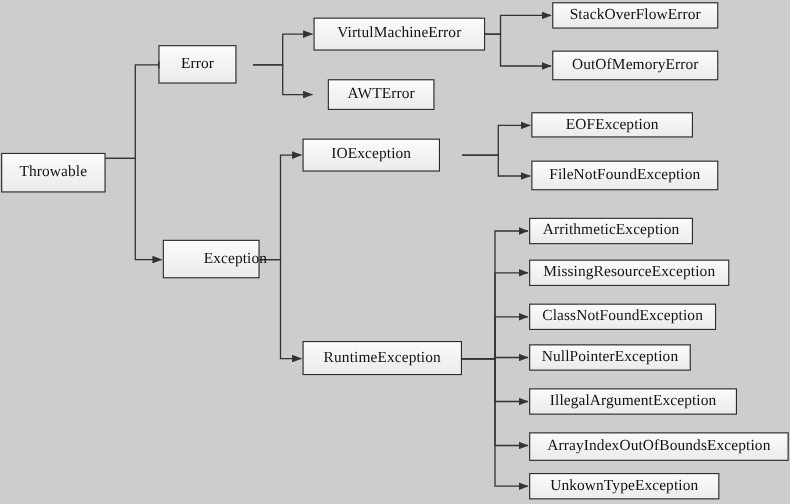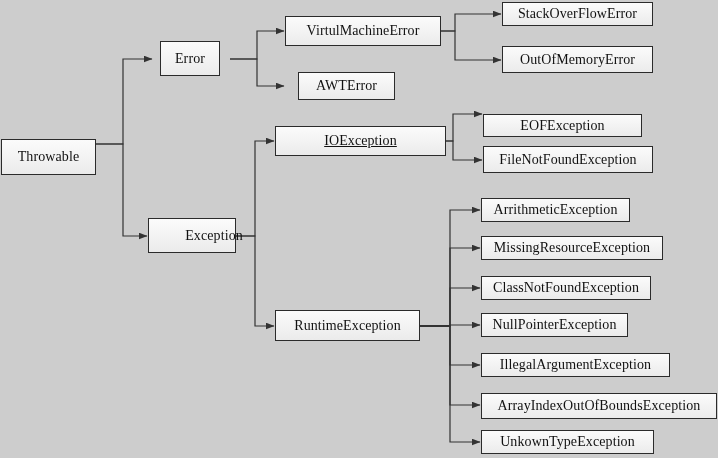--- a/index.html
+++ b/index.html
@@ -71,45 +71,45 @@
         <path d="M 420 326 H 450 V 325 H 480" fill="none" stroke="#333333" stroke-width="1.2" marker-end="url(#arrowhead)"></path>
         <path d="M 420 326 H 450 V 365 H 480" fill="none" stroke="#333333" stroke-width="1.2" marker-end="url(#arrowhead)"></path>
         <path d="M 420 326 H 450 V 405 H 480" fill="none" stroke="#333333" stroke-width="1.2" marker-end="url(#arrowhead)"></path>
         <path d="M 420 326 H 450 V 442 H 480" fill="none" stroke="#333333" stroke-width="1.2" marker-end="url(#arrowhead)"></path>
       </g>
   </svg>
   <div id="nodes-layer">
       <div class="node" style="left: 1px; top: 126px; width: 95px; height: 36px; border-color: rgb(43, 43, 43); background: linear-gradient(rgb(251, 251, 251) 0%, rgb(235, 235, 235) 100%); margin-top: 13px;">
         <span class="node-label">Throwable</span>
       </div>
-      <div class="node" style="left: 160px; top: 41px; width: 60px; height: 35px; border-color: rgb(43, 43, 43); background: linear-gradient(rgb(251, 251, 251) 0%, rgb(235, 235, 235) 100%);">
+      <div class="node" style="left: 144px; top: 41px; width: 71px; height: 35px; border-color: rgb(43, 43, 43); background: linear-gradient(rgb(251, 251, 251) 0%, rgb(235, 235, 235) 100%);">
         <span class="node-label">Error</span>
       </div>
       <div class="node" style="left: 148px; top: 218px; width: 88px; height: 35px; border-color: rgb(43, 43, 43); background: linear-gradient(rgb(251, 251, 251) 0%, rgb(235, 235, 235) 100%); padding-left: 44px;">
         <span class="node-label">Exception</span>
       </div>
       <div class="node" style="left: 285px; top: 16px; width: 156px; height: 30px; border-color: rgb(43, 43, 43); background: linear-gradient(rgb(251, 251, 251) 0%, rgb(235, 235, 235) 100%);">
         <span class="node-label">VirtulMachineError</span>
       </div>
       <div class="node" style="left: 298px; top: 72px; width: 97px; height: 28px; border-color: rgb(43, 43, 43); background: linear-gradient(rgb(251, 251, 251) 0%, rgb(235, 235, 235) 100%);">
         <span class="node-label">AWTError</span>
       </div>
-      <div class="node" style="left: 275px; top: 126px; width: 171px; height: 30px; border-color: rgb(43, 43, 43); background: linear-gradient(rgb(251, 251, 251) 0%, rgb(235, 235, 235) 100%); text-decoration: underline;">
+      <div class="node" style="left: 275px; top: 126px; width: 125px; height: 30px; border-color: rgb(43, 43, 43); background: linear-gradient(rgb(251, 251, 251) 0%, rgb(235, 235, 235) 100%);">
         <span class="node-label">IOException</span>
       </div>
       <div class="node" style="left: 275px; top: 310px; width: 145px; height: 31px; border-color: rgb(43, 43, 43); background: linear-gradient(rgb(251, 251, 251) 0%, rgb(235, 235, 235) 100%);">
         <span class="node-label">RuntimeException</span>
       </div>
       <div class="node" style="left: 502px; top: 2px; width: 151px; height: 24px; border-color: rgb(43, 43, 43); background: linear-gradient(rgb(251, 251, 251) 0%, rgb(235, 235, 235) 100%);">
         <span class="node-label">StackOverFlowError</span>
       </div>
       <div class="node" style="left: 502px; top: 46px; width: 151px; height: 27px; border-color: rgb(43, 43, 43); background: linear-gradient(rgb(251, 251, 251) 0%, rgb(235, 235, 235) 100%);">
         <span class="node-label">OutOfMemoryError</span>
       </div>
-      <div class="node" style="left: 483px; top: 114px; width: 159px; height: 23px; border-color: rgb(43, 43, 43); background: linear-gradient(rgb(251, 251, 251) 0%, rgb(235, 235, 235) 100%);">
+      <div class="node" style="left: 483px; top: 102px; width: 147px; height: 23px; border-color: rgb(43, 43, 43); background: linear-gradient(rgb(251, 251, 251) 0%, rgb(235, 235, 235) 100%);">
         <span class="node-label">EOFException</span>
       </div>
       <div class="node" style="left: 483px; top: 146px; width: 170px; height: 27px; border-color: rgb(43, 43, 43); background: linear-gradient(rgb(251, 251, 251) 0%, rgb(235, 235, 235) 100%);">
         <span class="node-label">FileNotFoundException</span>
       </div>
       <div class="node" style="left: 481px; top: 198px; width: 149px; height: 24px; border-color: rgb(43, 43, 43); background: linear-gradient(rgb(251, 251, 251) 0%, rgb(235, 235, 235) 100%);">
         <span class="node-label">ArrithmeticException</span>
       </div>
       <div class="node" style="left: 481px; top: 236px; width: 182px; height: 24px; border-color: rgb(43, 43, 43); background: linear-gradient(rgb(251, 251, 251) 0%, rgb(235, 235, 235) 100%);">
         <span class="node-label">MissingResourceException</span>

